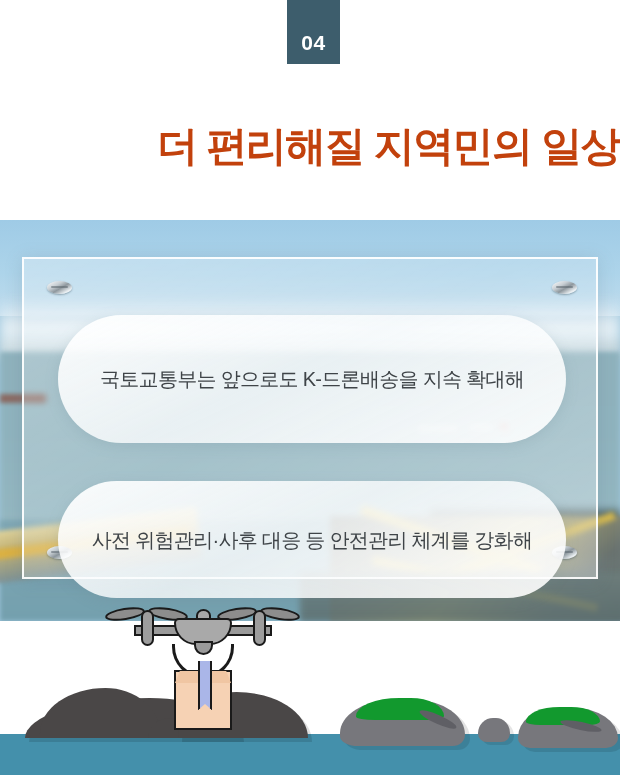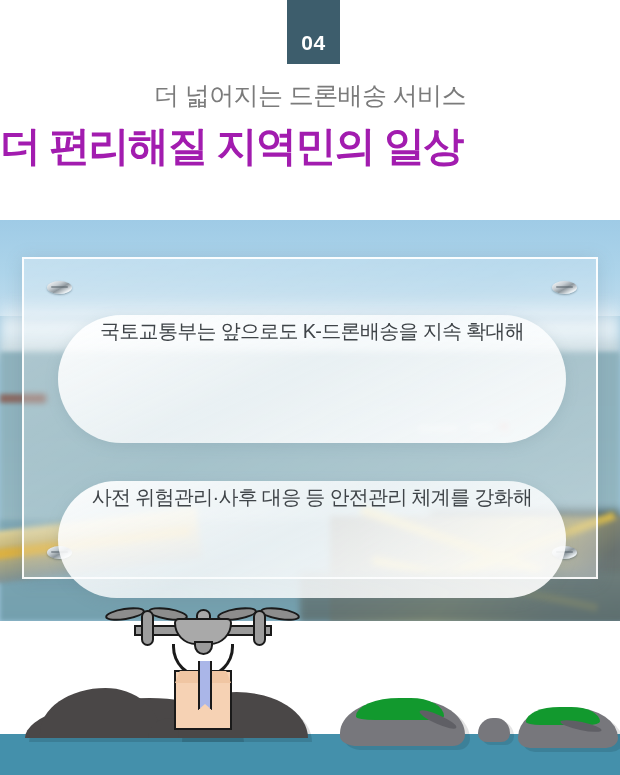--- a/index.html
+++ b/index.html
@@ -24,21 +24,21 @@
     color:#ffffff; font-size:21px; font-weight:bold; letter-spacing:0.5px;
   }
 
   .subtitle{
     position:absolute; left:0; top:79px; width:620px;
     text-align:center; color:#7b7b7b;
     font-size:25px; font-weight:400; letter-spacing:-0.6px;
   }
   .title{
     position:absolute; left:0; top:119px; width:620px;
-    text-align:left; color:#a21caf;
+    text-align:right; color:#c2410c;
     font-size:41px; font-weight:bold; letter-spacing:-1.6px;
   }
 
   
   #photo{
     position:absolute; left:0; top:220px; width:620px; height:401px;
     overflow:hidden;
     background:#9dc6dd;
   }
   
@@ -126,21 +126,21 @@
   .screw.bl{ left:23px; top:287px; }
   .screw.br{ left:528px; top:287px; }
 
   
   .blob{
     position:absolute; left:34px; width:508px;
     border-radius:75px;
     background:linear-gradient(155deg, rgba(255,255,255,0.93) 0%, rgba(250,252,253,0.80) 45%, rgba(255,255,255,0.90) 100%);
     box-shadow:0 3px 14px rgba(100,125,140,0.18);
     display:flex; flex-direction:column;
-    align-items:center; 
+    align-items:center; justify-content:center;
   }
   .blob.one{ top:56px; height:128px; }
   .blob.two{ top:222px; height:117px; }
   .blob-line{
     color:#3f4448; font-size:20px; line-height:32px;
     letter-spacing:-0.7px; white-space:nowrap; text-align:center;
   }
 
   
   #drone{ position:absolute; left:118px; top:596px; width:170px; height:135px; }
@@ -278,21 +278,20 @@
 <body>
 
 <div id="page">
 
   <div id="header">
 
     <div class="badge">
       <span class="badge-num">04</span>
     </div>
 
-    <div class="subtitle">더 넓어지는 드론배송 서비스</div>
 
     <div class="title">더 편리해질 지역민의 일상</div>
   </div>
 
   <div id="photo">
     <div class="sky"></div>
     <div class="far-land"></div>
     <div class="haze"></div>
     <div class="sea"></div>
     <div class="sea2"></div>

